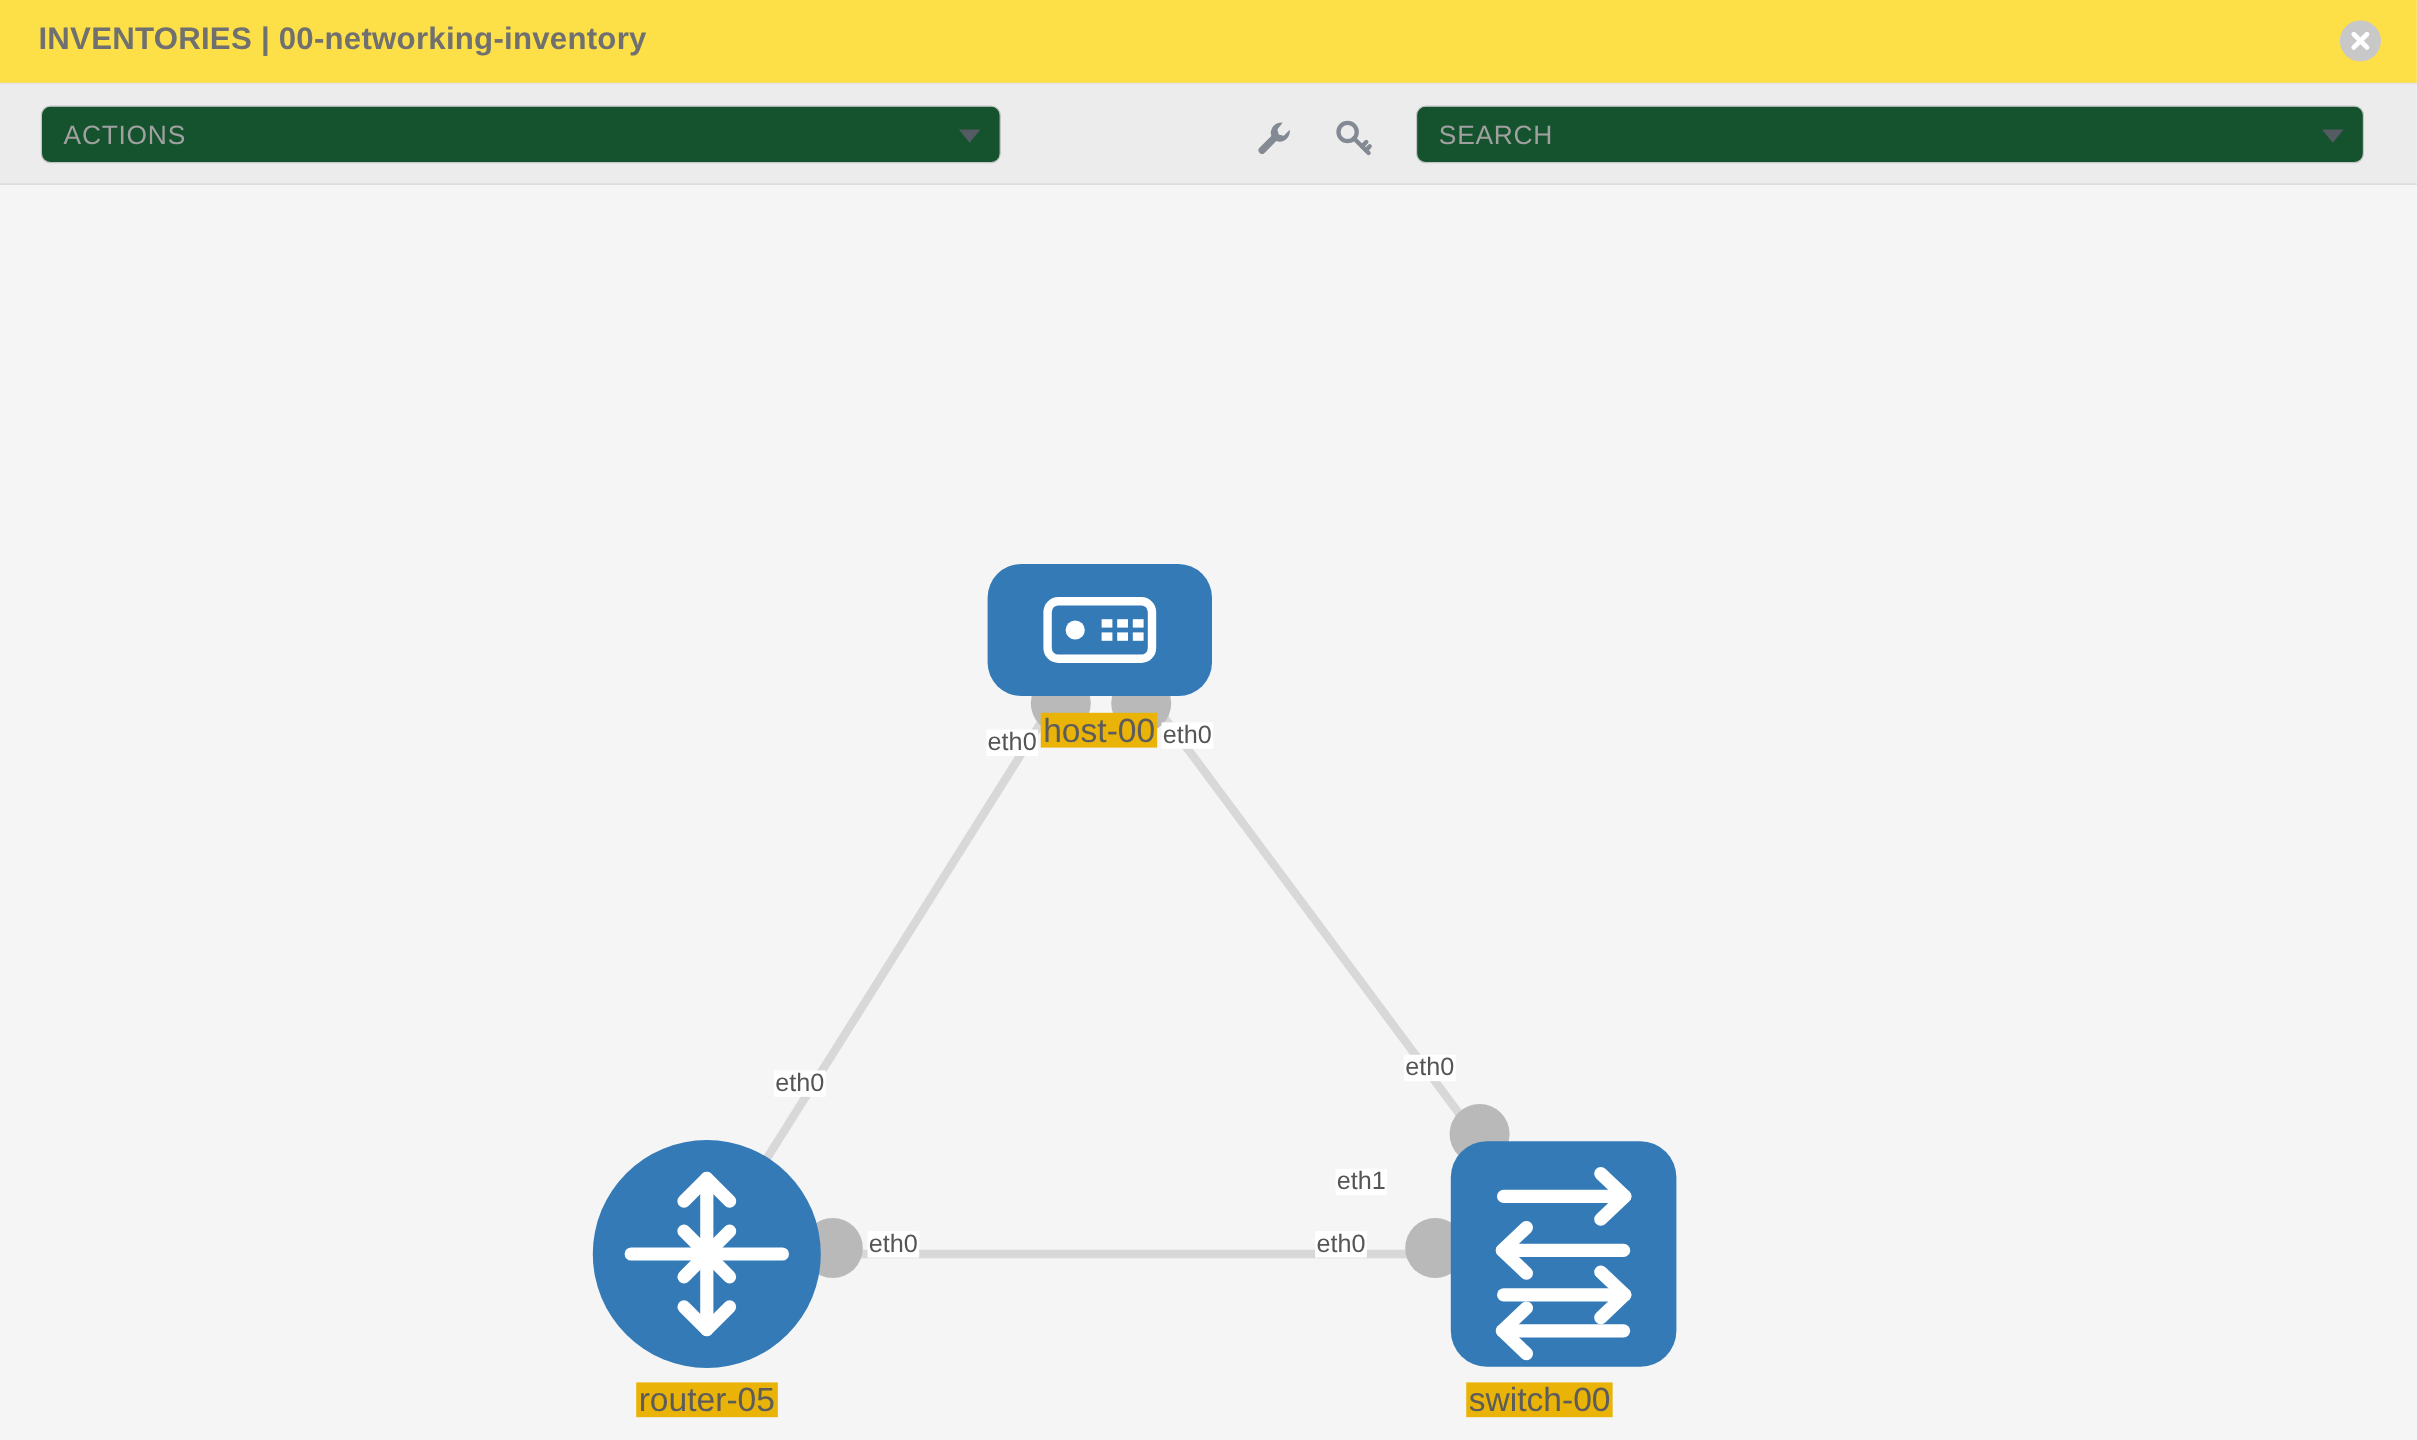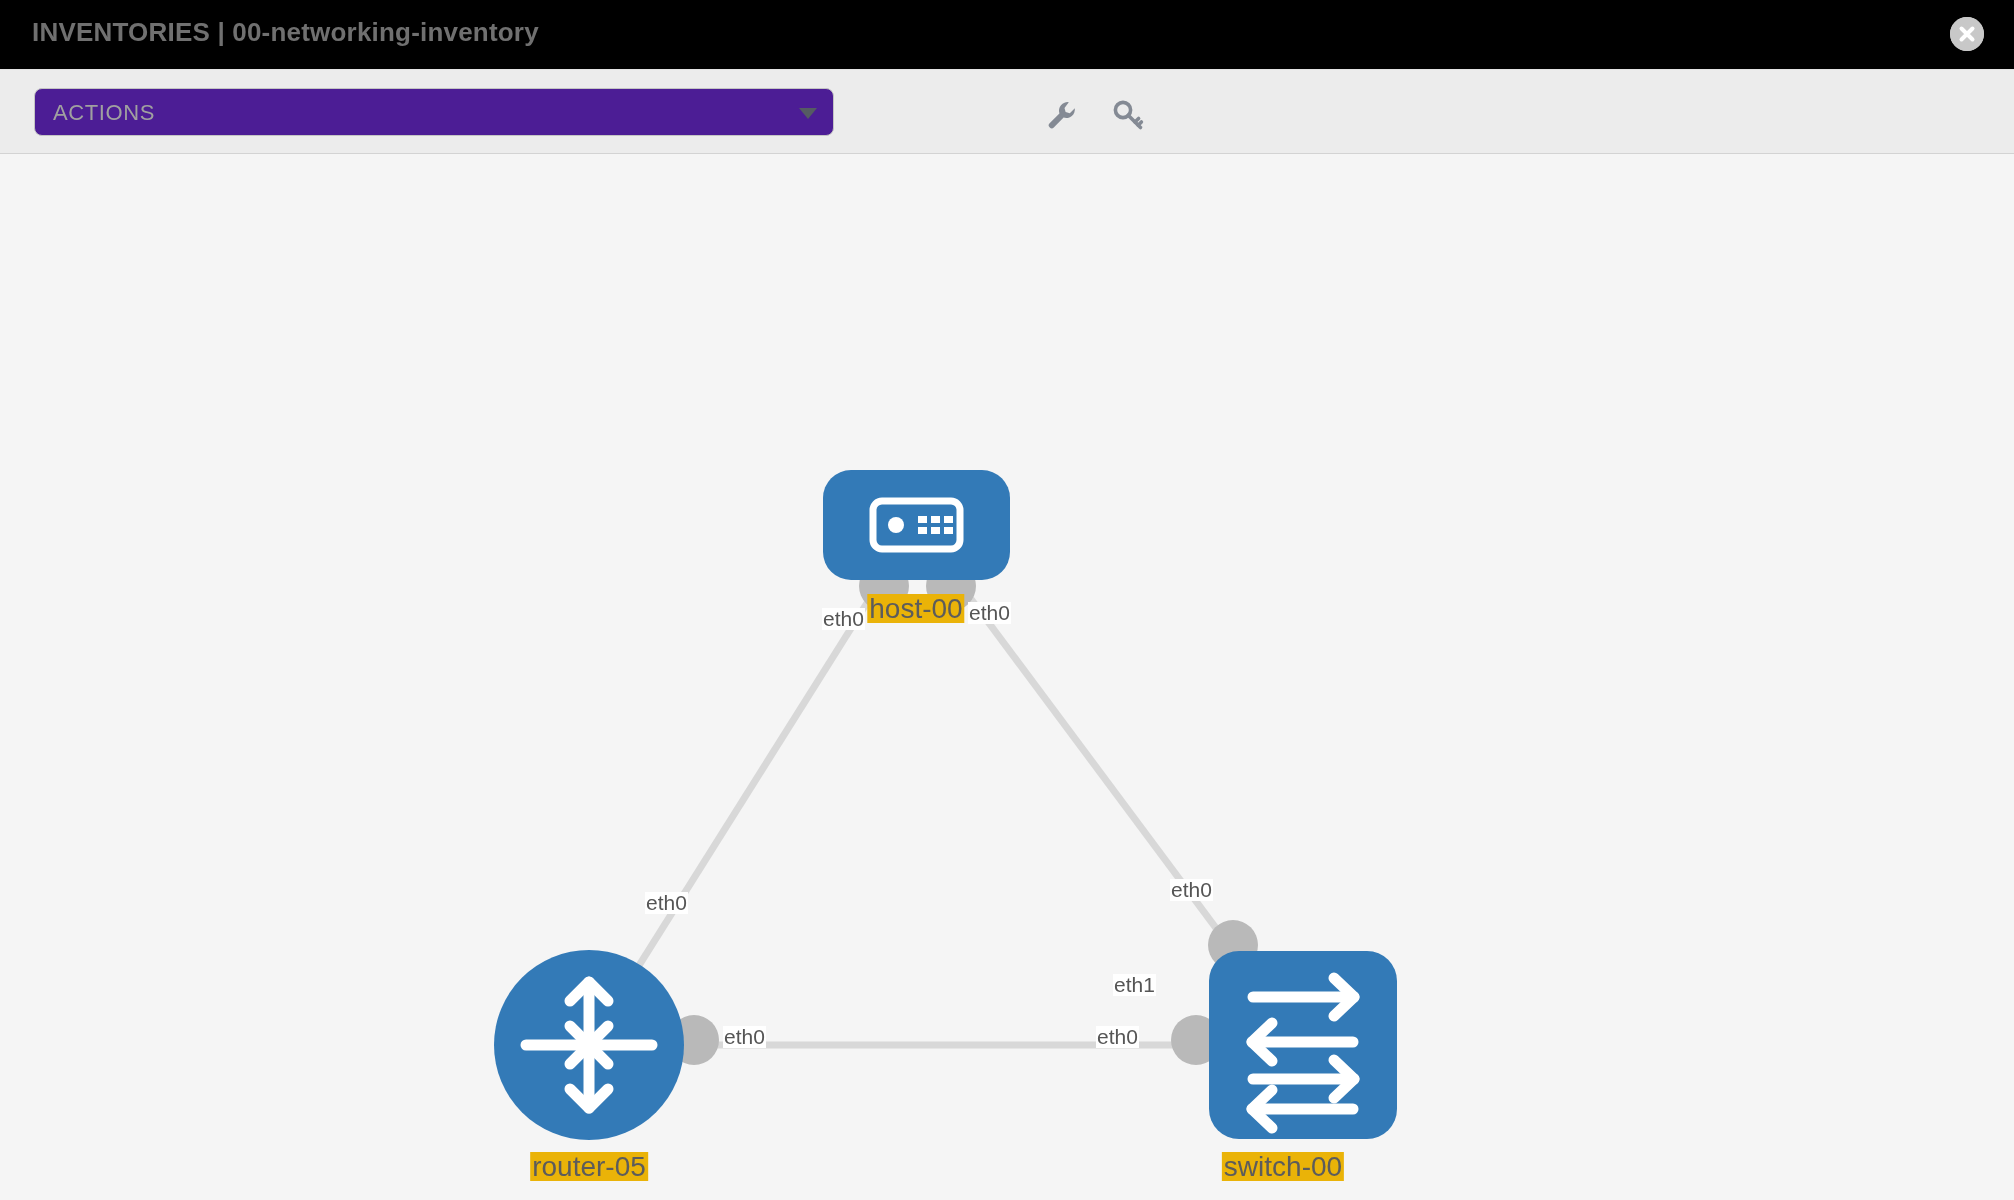--- a/index.html
+++ b/index.html
@@ -12,21 +12,21 @@
     height: 1200px;
     overflow: hidden;
     font-family: "Liberation Sans", sans-serif;
     -webkit-font-smoothing: antialiased;
   }
 
   
   .header {
     position: relative;
     height: 70px;
-    background: #000000;
+    background: #fde047;
     border-bottom: 1px solid #e3e3e3;
     box-sizing: border-box;
   }
   .page-title {
     position: absolute;
     left: 32px;
     top: 17px;
     font-size: 26px;
     font-weight: bold;
     color: #707070;
@@ -52,21 +52,21 @@
     position: relative;
     height: 84px;
     background: #ececec;
     border-bottom: 1px solid #d3d3d3;
     box-sizing: border-box;
   }
   .dropdown {
     position: absolute;
     top: 18px;
     height: 48px;
-    background: #4c1d95;
+    background: #14532d;
     border: 1px solid #c4c4c4;
     border-radius: 8px;
     box-sizing: border-box;
     cursor: pointer;
   }
   .dropdown-label {
     position: absolute;
     left: 18px;
     top: 11px;
     font-size: 22px;
@@ -163,20 +163,24 @@
 
   <div class="tool-icon" id="key-btn">
     <svg width="36" height="36" viewBox="0 0 36 36" aria-hidden="true">
       <circle cx="13" cy="13" r="7.6" fill="none" stroke="#848a94" stroke-width="3.6"></circle>
       <path d="M18.2 18.2 L30.5 30.5" stroke="#848a94" stroke-width="3.6" stroke-linecap="round"></path>
       <path d="M25 25 L28.6 21.4" stroke="#848a94" stroke-width="3.6" stroke-linecap="round"></path>
       <path d="M28.2 28.2 L31.4 25" stroke="#848a94" stroke-width="3.6" stroke-linecap="round"></path>
     </svg>
   </div>
 
+  <div class="dropdown" id="search-dropdown">
+    <span class="dropdown-label">SEARCH</span>
+    <span class="caret"></span>
+  </div>
 </div>
 
 <div class="canvas">
 
   <svg class="topology" viewBox="0 0 2014 1046">
 
     <g>
       <line x1="589" y1="891" x2="916" y2="371" stroke="#d8d8d8" stroke-width="7"></line>
       <line x1="916" y1="371" x2="1303" y2="891" stroke="#d8d8d8" stroke-width="7"></line>
       <line x1="589" y1="891" x2="1303" y2="891" stroke="#d8d8d8" stroke-width="7"></line>

